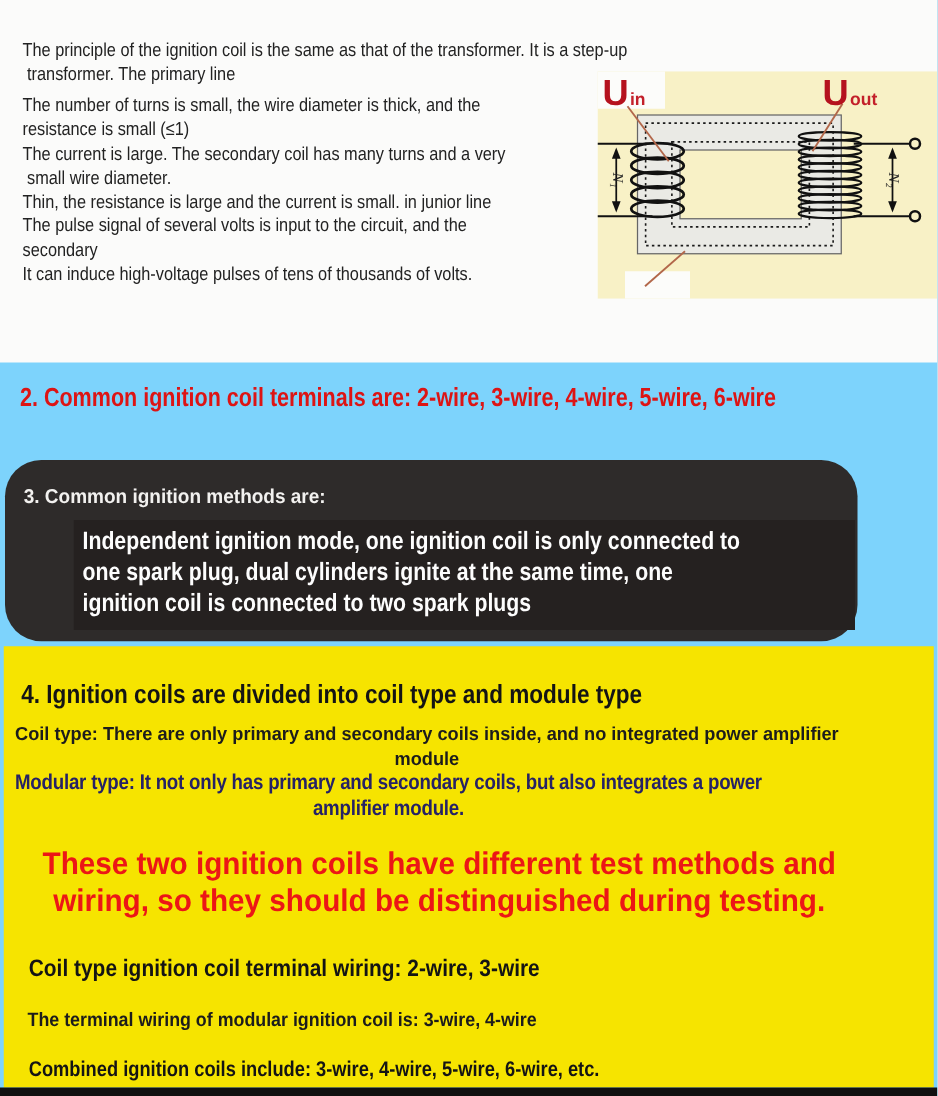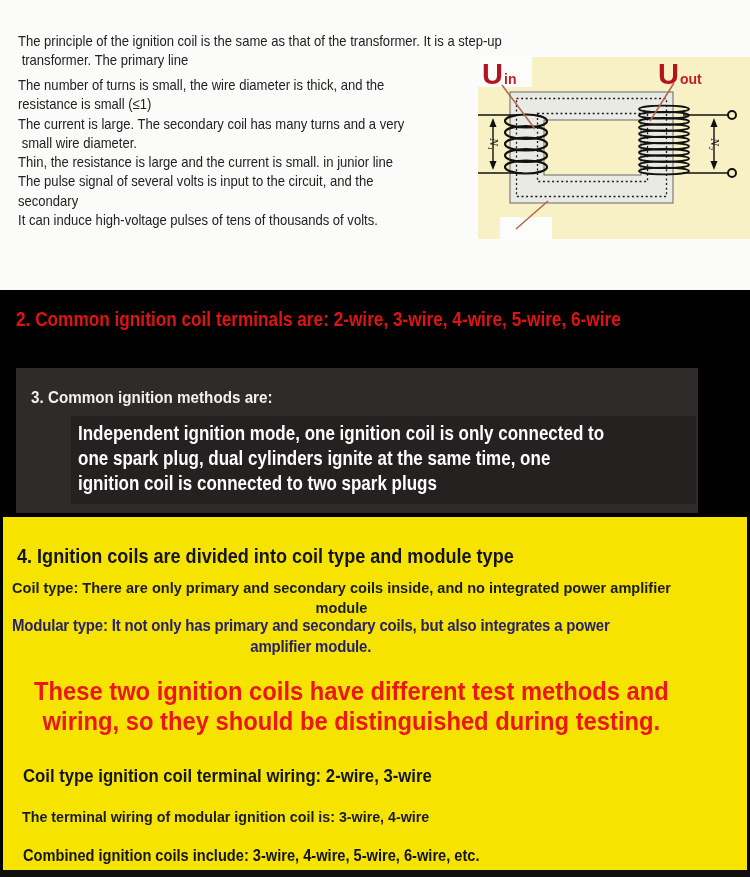--- a/index.html
+++ b/index.html
@@ -1,33 +1,33 @@
 <!DOCTYPE html>
 <html style="--accent-red: #dd1414; --warning-red: #ec1616; --section3-bg: #2e2b2a; --section4-bg: #f6e400; --modular-text: #262265; --diagram-bg: #f8f1c6; --diagram-core: #eaeae5; --diagram-label-red: #b5121e; --diagram-pointer: #b2674a;"><head>
 <meta charset="utf-8">
 <style>
   html,body{margin:0;padding:0;background:#e9e9e9;}
   .page{
     position:relative;width:750px;height:877px;margin:0 auto;
-    background:#000000;overflow:hidden;
+    background:#7dd3fc;overflow:hidden;
     font-family:"Liberation Sans","DejaVu Sans",sans-serif;
   }
   
   .top-area{position:absolute;left:0;top:0;width:750px;height:290px;background:#fbfbfa;}
   .intro{position:absolute;color:#222;font-size:15px;line-height:19.3px;
     transform:scaleX(0.87);transform-origin:0 0;white-space:pre;}
   .intro-p1{left:18px;top:31px;}
   .intro-p2{left:18px;top:75px;}
   .diagram{position:absolute;left:478px;top:57px;width:272px;height:182px;}
   
   .heading2{position:absolute;left:16px;top:307px;font-size:21px;font-weight:bold;
     color:var(--accent-red,#dd1414);white-space:nowrap;
     transform:scaleX(0.82);transform-origin:0 0;}
   
-  .section3{position:absolute;left:16px;top:368px;width:682px;height:145px;background:var(--section3-bg,#2e2b2a);}
+  .section3{position:absolute;left:4px;top:368px;width:682px;height:145px;background:var(--section3-bg,#2e2b2a);border-radius:29px;}
   .s3-heading{position:absolute;left:15px;top:21px;color:#f2f1ef;font-size:16px;font-weight:bold;
     white-space:nowrap;transform:scaleX(0.95);transform-origin:0 0;}
   .s3-box{position:absolute;left:55px;top:48px;width:625px;height:88px;background:#252120;}
   .s3-body{position:absolute;left:62px;top:53px;color:#fdfdfd;font-size:20px;font-weight:bold;
     line-height:25px;transform:scaleX(0.85);transform-origin:0 0;white-space:pre;}
   
   .section4{position:absolute;left:3px;top:517px;width:744px;height:353px;background:var(--section4-bg,#f6e400);text-align:center;}
   .s4-heading{position:absolute;left:14px;top:27px;color:#141414;font-size:21px;font-weight:bold;
     white-space:nowrap;transform:scaleX(0.86);transform-origin:0 0;}
   .s4-coil{position:absolute;left:9px;top:61px;color:#1c1c1c;font-size:15px;font-weight:bold;

